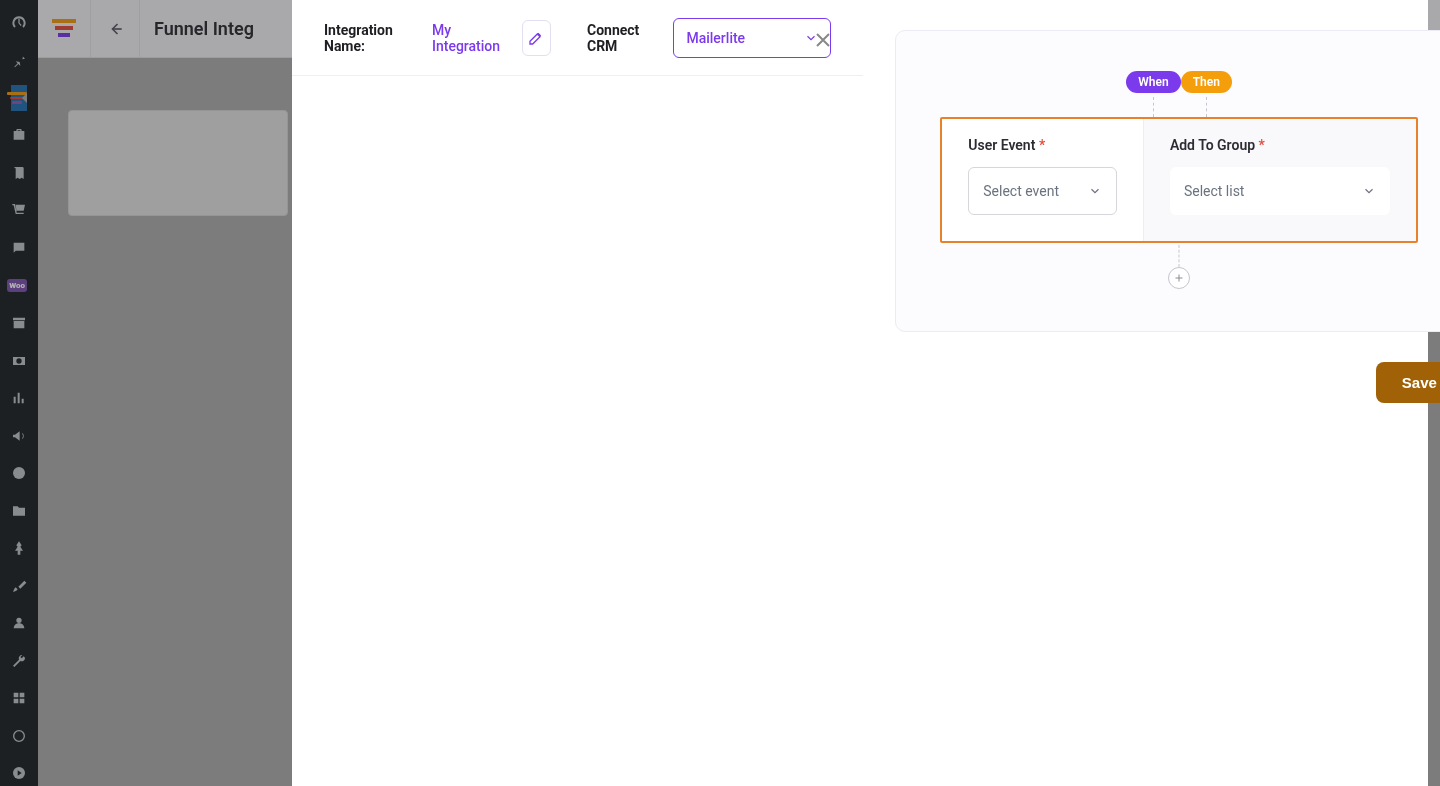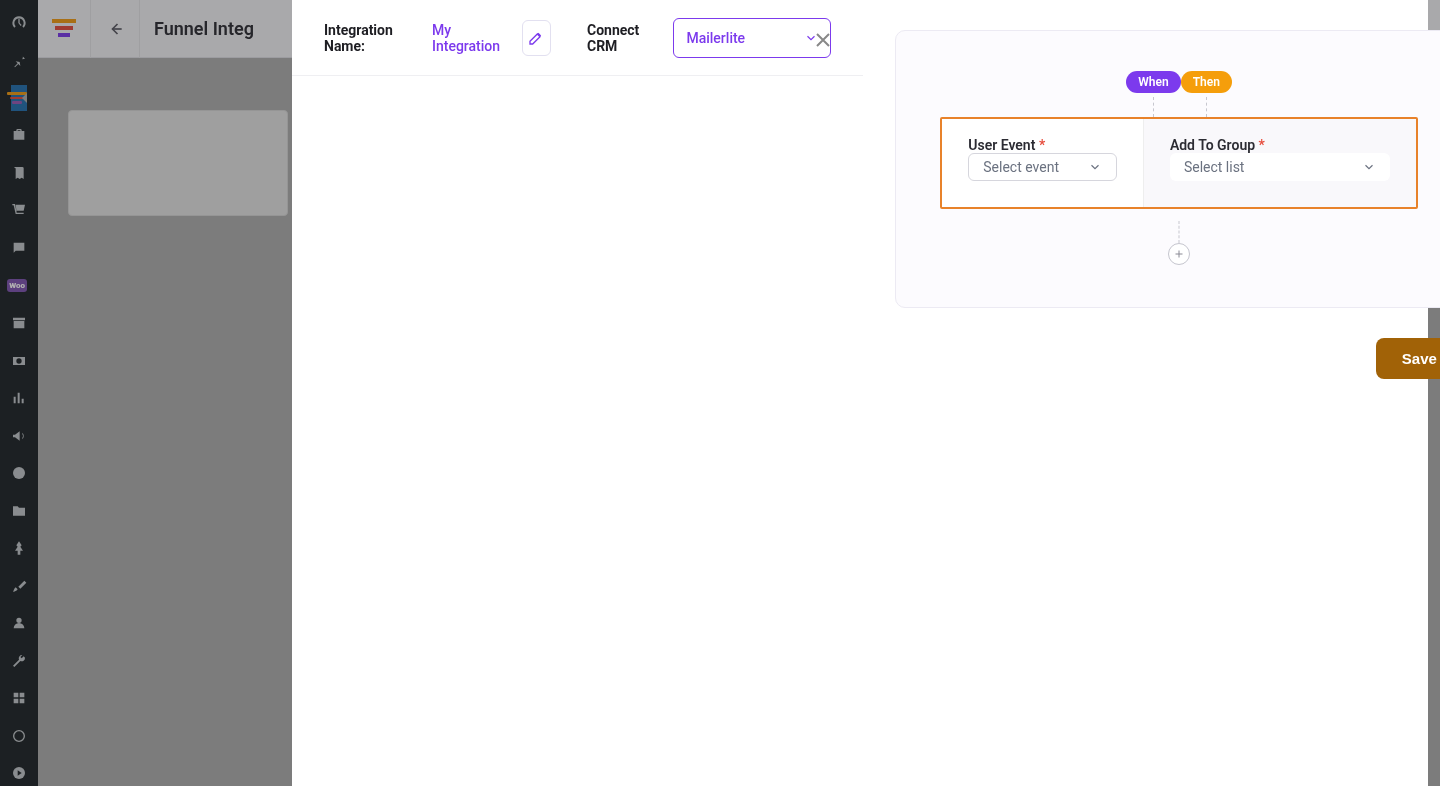--- a/index.html
+++ b/index.html
@@ -202,26 +202,26 @@
     }
     .map-cell{
       flex:1;
       padding:18px 26px 26px;
     }
     .map-cell.then-cell{
       background:#f9f8fb;
       border-left:1px solid #eee;
     }
     .field-label{
-      font-size:14px; font-weight:600; color:#2c2c33; display:block;
+      font-size:14px; font-weight:600; color:#2c2c33; margin-bottom:14px; display:block;
     }
     .req{ color:#e74c3c; }
     .dropdown{
       display:flex; align-items:center; justify-content:space-between;
-      height:28px; padding:0 14px;
+      height:48px; padding:0 14px;
       border:1px solid #d6d6dd; border-radius:6px;
       color:#6b7280; font-size:14px; background:#fff;
       cursor:pointer;
       gap:20px;
     }
     .dropdown.narrow{ width:220px; border:none; }
 
     .add-circle{
       position:absolute;
       left:50%; transform:translateX(-50%);

